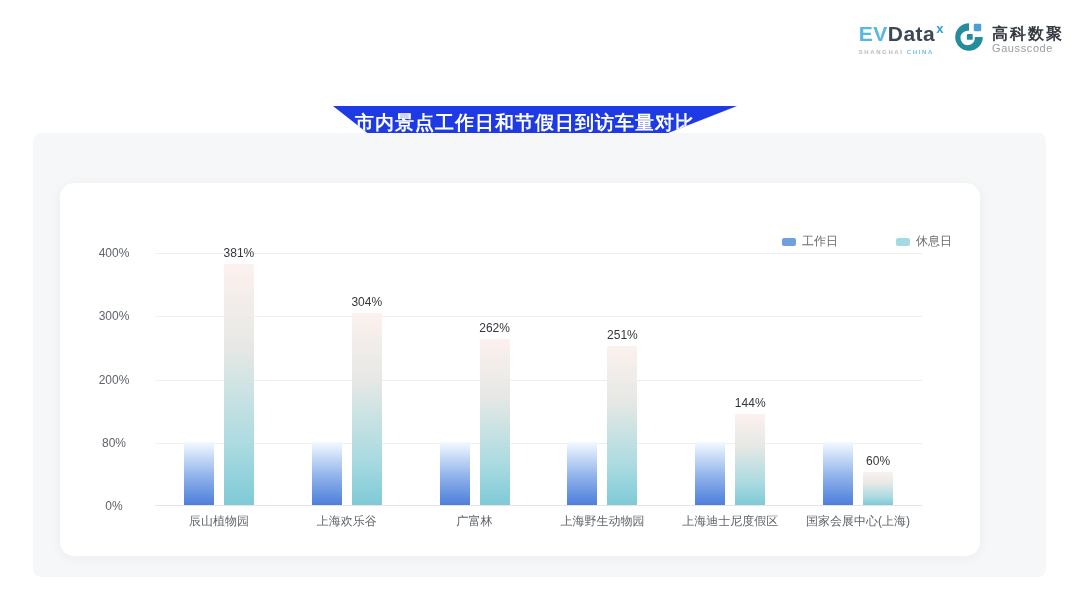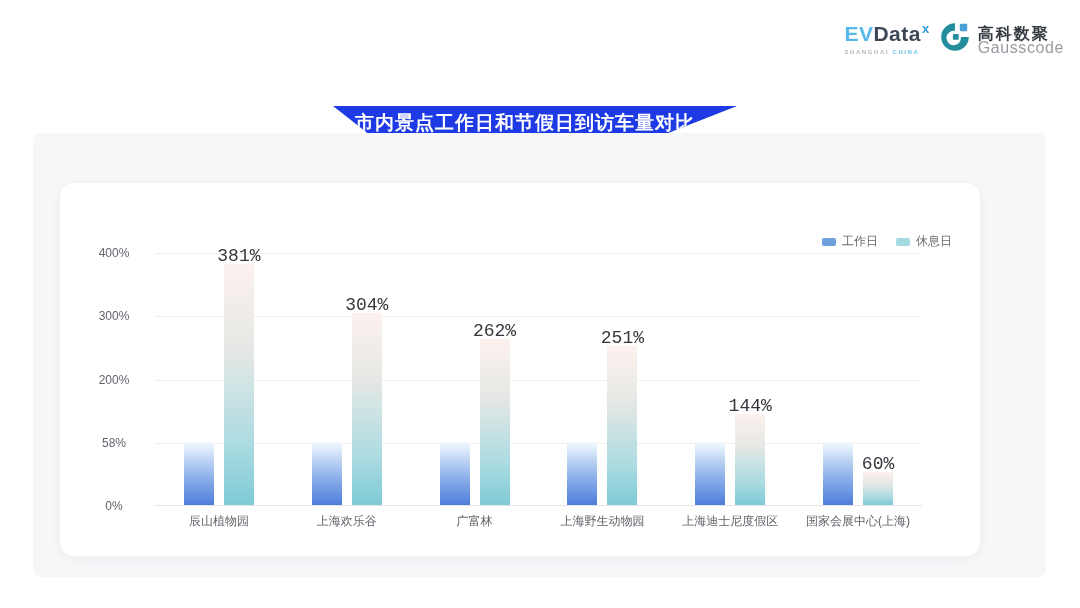--- a/index.html
+++ b/index.html
@@ -13,21 +13,21 @@
   .logos { position:absolute; top:20px; right:16px; display:flex; align-items:center; gap:8px; }
   .evdata { display:flex; flex-direction:column; align-items:flex-start; }
   .evdata-main { font-weight:700; font-size:21px; letter-spacing:0.5px; line-height:22px; }
   .evdata-main .ev   { color:#57b7e7; }
   .evdata-main .dta  { color:#3d4856; }
   .evdata-main .sup  { color:#2d9fd8; font-size:13px; position:relative; top:-8px; margin-left:1px; }
   .evdata-sub { font-size:6px; letter-spacing:1.6px; margin-top:1px; color:#b3bac1; font-weight:700; }
   .evdata-sub .china { color:#6cc2ea; }
   .gausscode { display:flex; align-items:center; gap:6px; }
   .gc-text .cn { font-size:16px; font-weight:700; color:#363b43; letter-spacing:2px; line-height:17px; }
-  .gc-text .en { font-size:16px; color:#979da3; letter-spacing:0.6px; line-height:12px; }
+  .gc-text .en { font-size:11px; color:#979da3; letter-spacing:0.6px; line-height:12px; }
 
   
   .banner {
     position:absolute; left:333px; top:106px; width:404px; height:33px;
     background:#1d3ae4; clip-path:polygon(0 0, 100% 0, 79.2% 100%, 10.4% 100%);
     display:flex; align-items:center; justify-content:center;
   }
   .banner span {
     color:#ffffff; font-size:19px; font-weight:700; letter-spacing:1px;
     transform:translateX(-10px); white-space:nowrap;
@@ -38,21 +38,21 @@
     position:absolute; left:33px; top:133px; width:1013px; height:444px;
     background:#f6f7f9; border-radius:8px;
   }
   .card {
     position:absolute; left:60px; top:183px; width:920px; height:373px;
     background:#ffffff; border-radius:14px; box-shadow:0 2px 12px rgba(30,40,60,0.05);
   }
 
   
   .legend { position:absolute; top:233px; right:128px; display:flex; gap:18px; align-items:center; }
-  .legend-item { display:flex; align-items:center; gap:6px; font-size:12px; color:#666b70; cursor:default; }
+  .legend-item { display:flex; align-items:center; gap:6px; font-size:12px; color:#666b70; cursor:default;margin-left:40px; }
   .swatch { width:14px; height:8px; border-radius:2px; display:inline-block; }
 
   
   .plot {
     position:absolute; left:155px; top:253px; width:767px; height:253px;
     border-bottom:1px solid #e2e4e7;
   }
   .gridline { position:absolute; left:0; width:100%; height:1px; background:#edeff1; }
   .y-tick {
     position:absolute; left:-72px; width:62px; text-align:center;
@@ -61,21 +61,21 @@
   .groups { position:absolute; left:0; top:0; width:100%; height:100%; display:flex; }
   .group {
     flex:1; position:relative; display:flex; align-items:flex-end;
     justify-content:center; gap:10px; height:100%;
   }
   .bar { width:30px; position:relative; border-radius:1px 1px 0 0; }
   .bar-workday { background:linear-gradient(180deg,#f3faff 0%,#8fb2ea 55%,#4e7edc 100%); }
   .bar-restday { background:linear-gradient(180deg,#fcf1ee 0%,#e6e8e5 35%,#abdbe1 75%,#7ecad6 100%); }
   .value-label {
     position:absolute; top:-18px; left:50%; transform:translateX(-50%);
-    font-size:18px; color:#33373c; white-space:nowrap;font-family:Liberation Mono, monospace;
+    font-size:12px; color:#33373c; white-space:nowrap;
   }
   .cat-label {
     position:absolute; top:calc(100% + 8px); left:50%; transform:translateX(-50%);
     font-size:12px; color:#5f646a; white-space:nowrap;
   }
 </style>
 </head>
 <body>
 
 <div class="page">
@@ -119,21 +119,21 @@
     </div>
 
   <div class="plot">
       <div class="gridline" style="top: 2.84217e-14px;"></div>
       <div class="y-tick" style="top: 2.84217e-14px;">400%</div>
       <div class="gridline" style="top: 63.25px;"></div>
       <div class="y-tick" style="top: 63.25px;">300%</div>
       <div class="gridline" style="top: 126.5px;"></div>
       <div class="y-tick" style="top: 126.5px;">200%</div>
       <div class="gridline" style="top: 189.75px;"></div>
-      <div class="y-tick" style="top: 189.75px;">58%</div>
+      <div class="y-tick" style="top: 189.75px;">80%</div>
       <div class="y-tick" style="top: 253px;">0%</div>
       <div class="groups">
         <div class="group">
           <div class="bar bar-workday" style="height: 63.2px;"></div>
           <div class="bar bar-restday" style="height: 241px;">
             <div class="value-label">381%</div>
           </div>
           <div class="cat-label">辰山植物园</div>
         </div>
         <div class="group">

